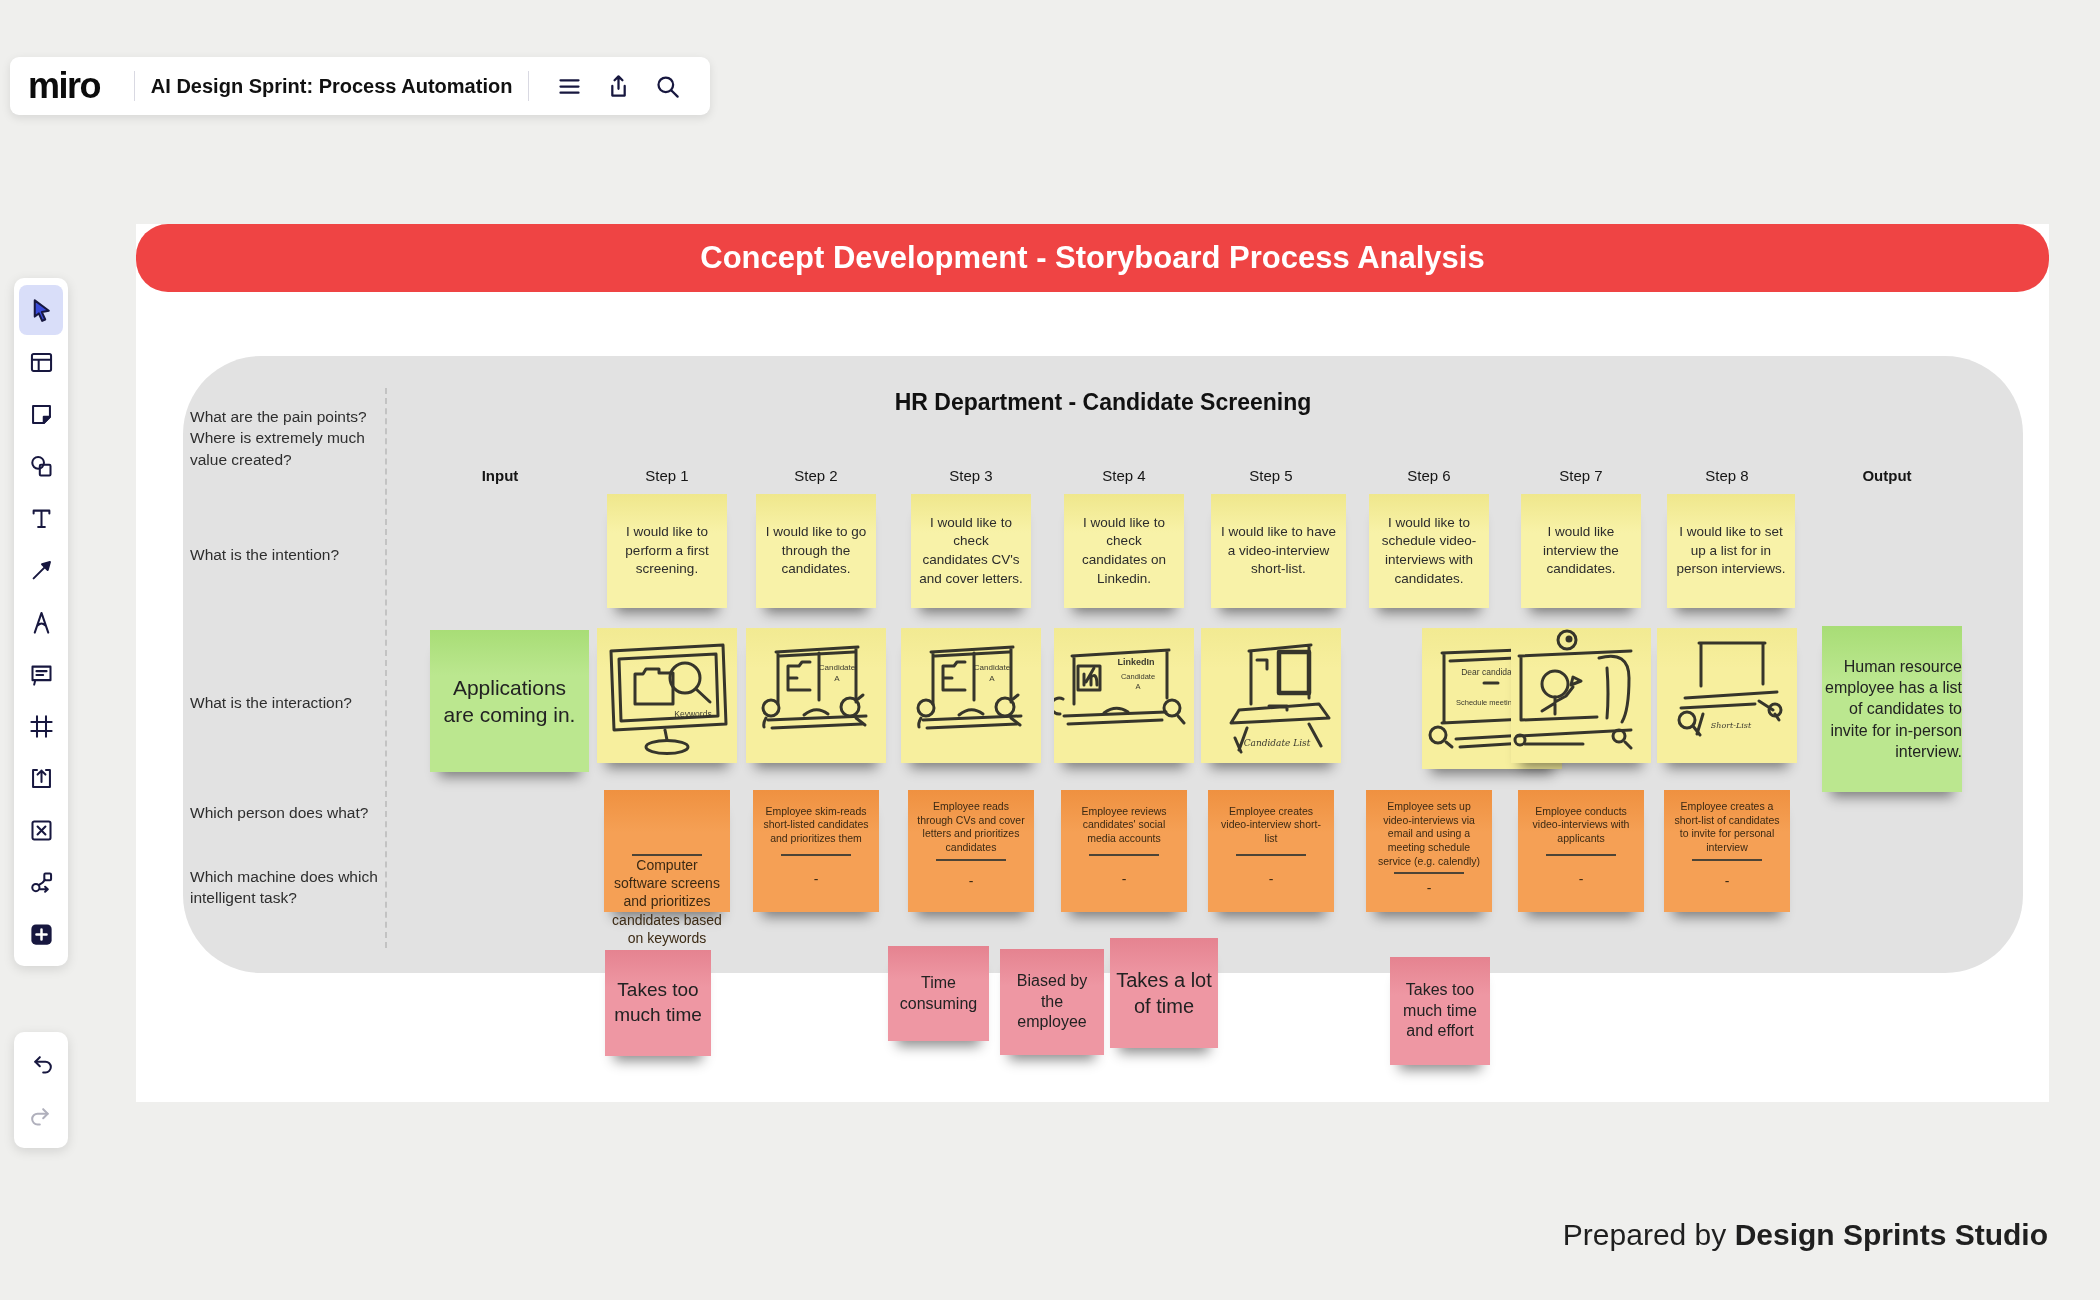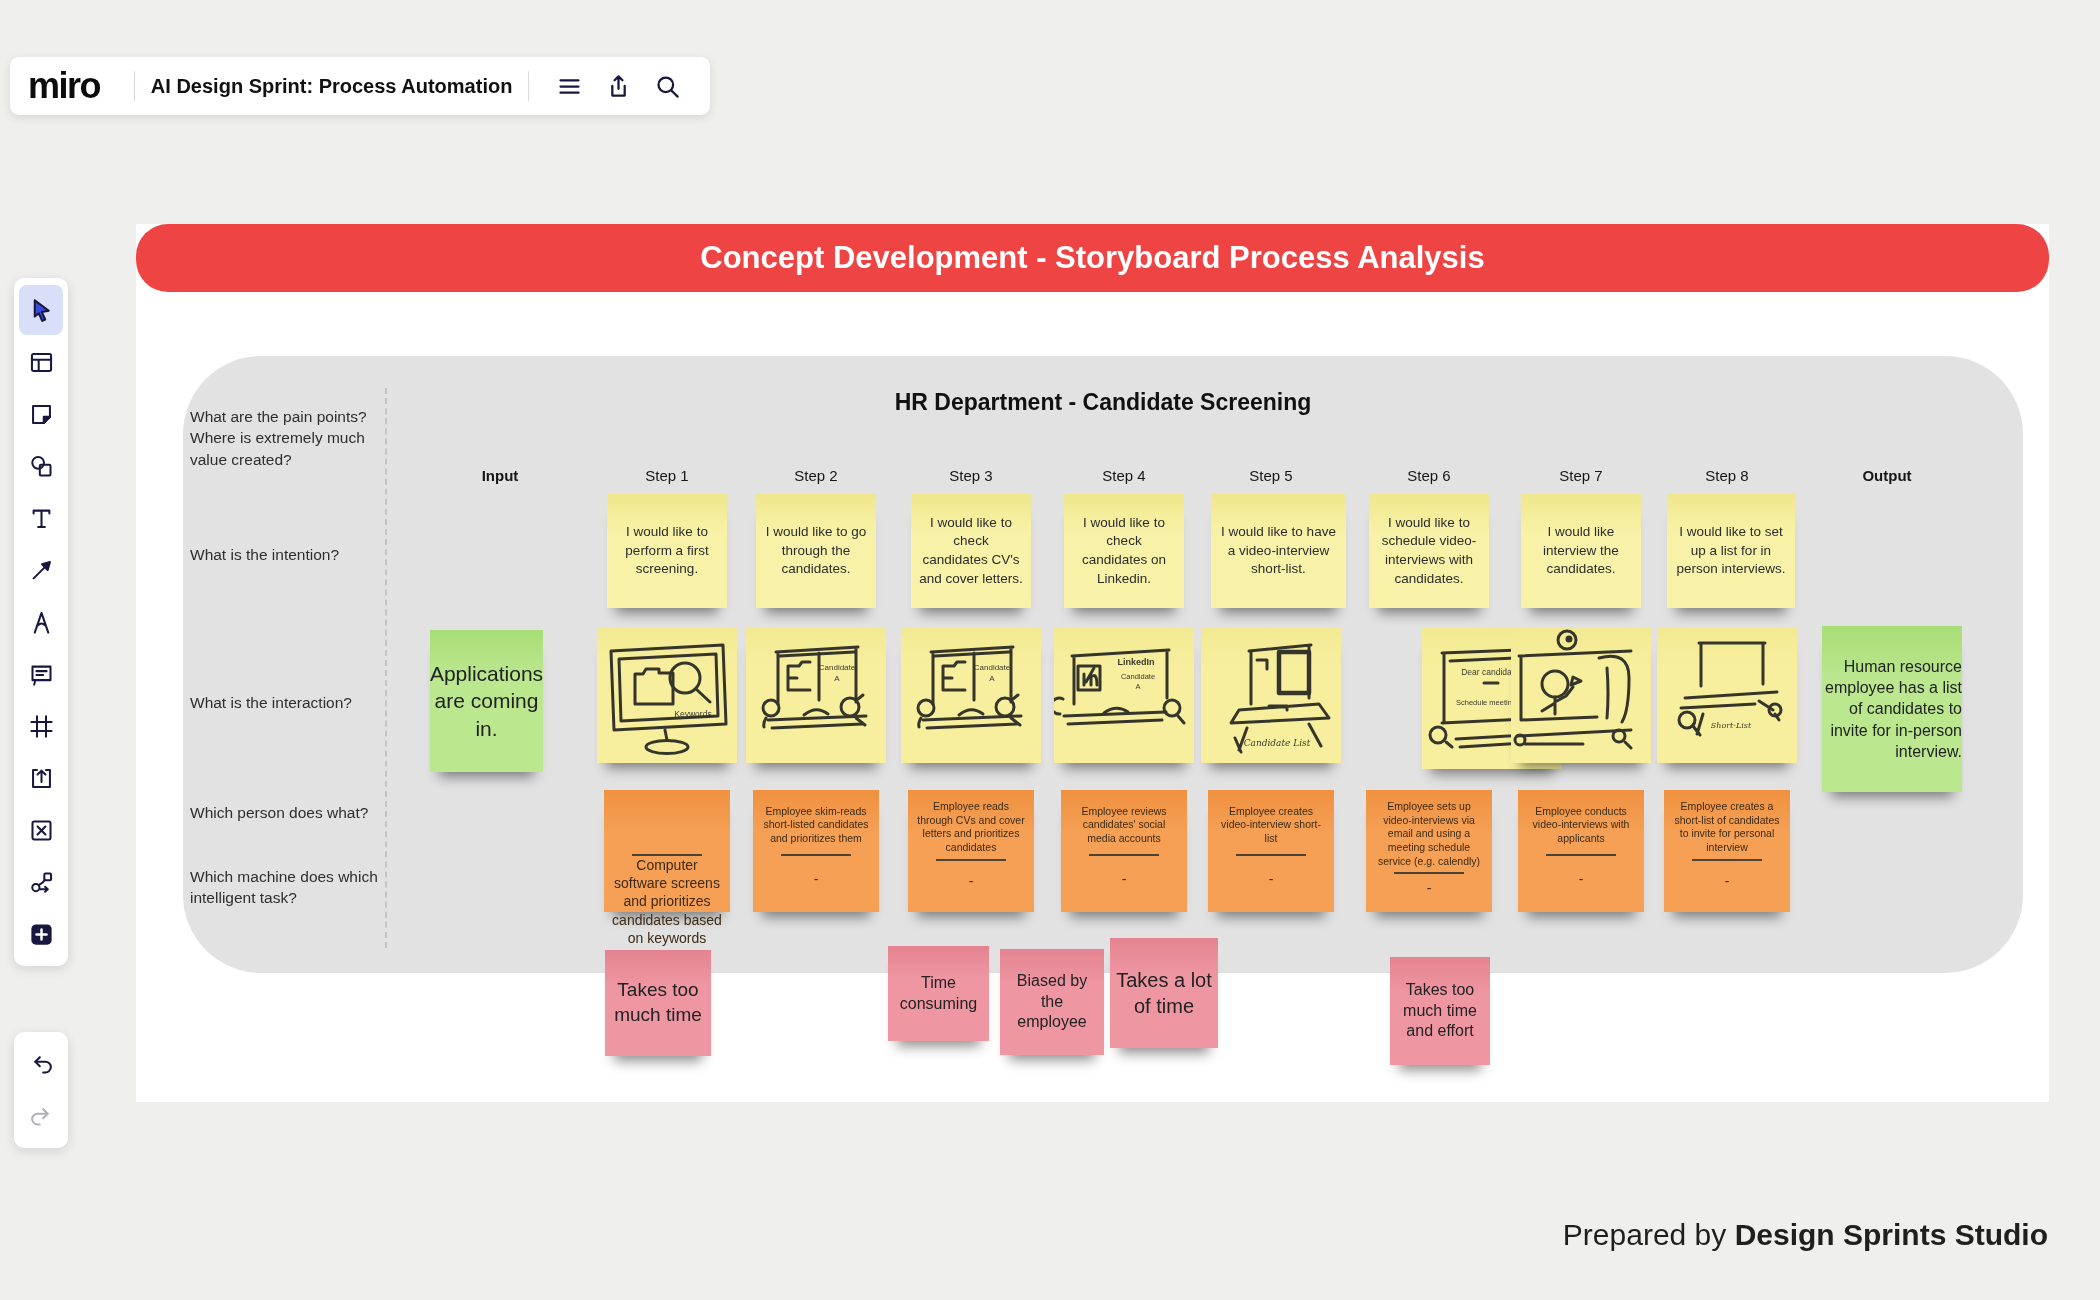--- a/index.html
+++ b/index.html
@@ -237,21 +237,21 @@
             <text x="74" y="100" font-size="8" text-anchor="middle" stroke="none" fill="#1c1c1c" font-style="italic" font-family="DejaVu Serif,serif">Short-List</text>
           </svg>
         </div>
         <div class="sticky note-orange" style="left: 1528px; top: 566px; width: 126px; height: 122px;">
           <div class="orange-top">Employee creates a short-list of candidates to invite for personal interview</div>
           <div class="orange-line"></div>
           <div class="orange-bottom">-</div>
         </div>
       </div>
 
-    <div class="sticky note-green" style="left:294px;top:406px;width:113px;height:142px;font-size:21px;line-height:1.3;padding:6px;text-align:center;">Applications are coming in.</div>
+    <div class="sticky note-green" style="left:294px;top:406px;width:159px;height:142px;font-size:21px;line-height:1.3;padding:6px;text-align:center;">Applications are coming in.</div>
     <div class="sticky note-green" style="left:1686px;top:402px;width:140px;height:166px;font-size:16px;line-height:1.32;text-align:right;">Human resource employee has a list of candidates to invite for in-person interview.</div>
 
     <div id="pains">
         <div class="sticky note-pink" style="left: 469px; top: 726px; width: 106px; height: 106px; font-size: 19px; line-height: 1.3; padding: 4px;">Takes too much time</div>
         <div class="sticky note-pink" style="left: 752px; top: 722px; width: 101px; height: 95px; font-size: 16px; line-height: 1.3; padding: 4px;">Time consuming</div>
         <div class="sticky note-pink" style="left: 864px; top: 725px; width: 104px; height: 106px; font-size: 16px; line-height: 1.3; padding: 4px;">Biased by the employee</div>
         <div class="sticky note-pink" style="left: 974px; top: 714px; width: 108px; height: 110px; font-size: 20px; line-height: 1.3; padding: 4px;">Takes a lot of time</div>
         <div class="sticky note-pink" style="left: 1254px; top: 733px; width: 100px; height: 108px; font-size: 16px; line-height: 1.3; padding: 4px;">Takes too much time and effort</div>
       </div>
   </div>

